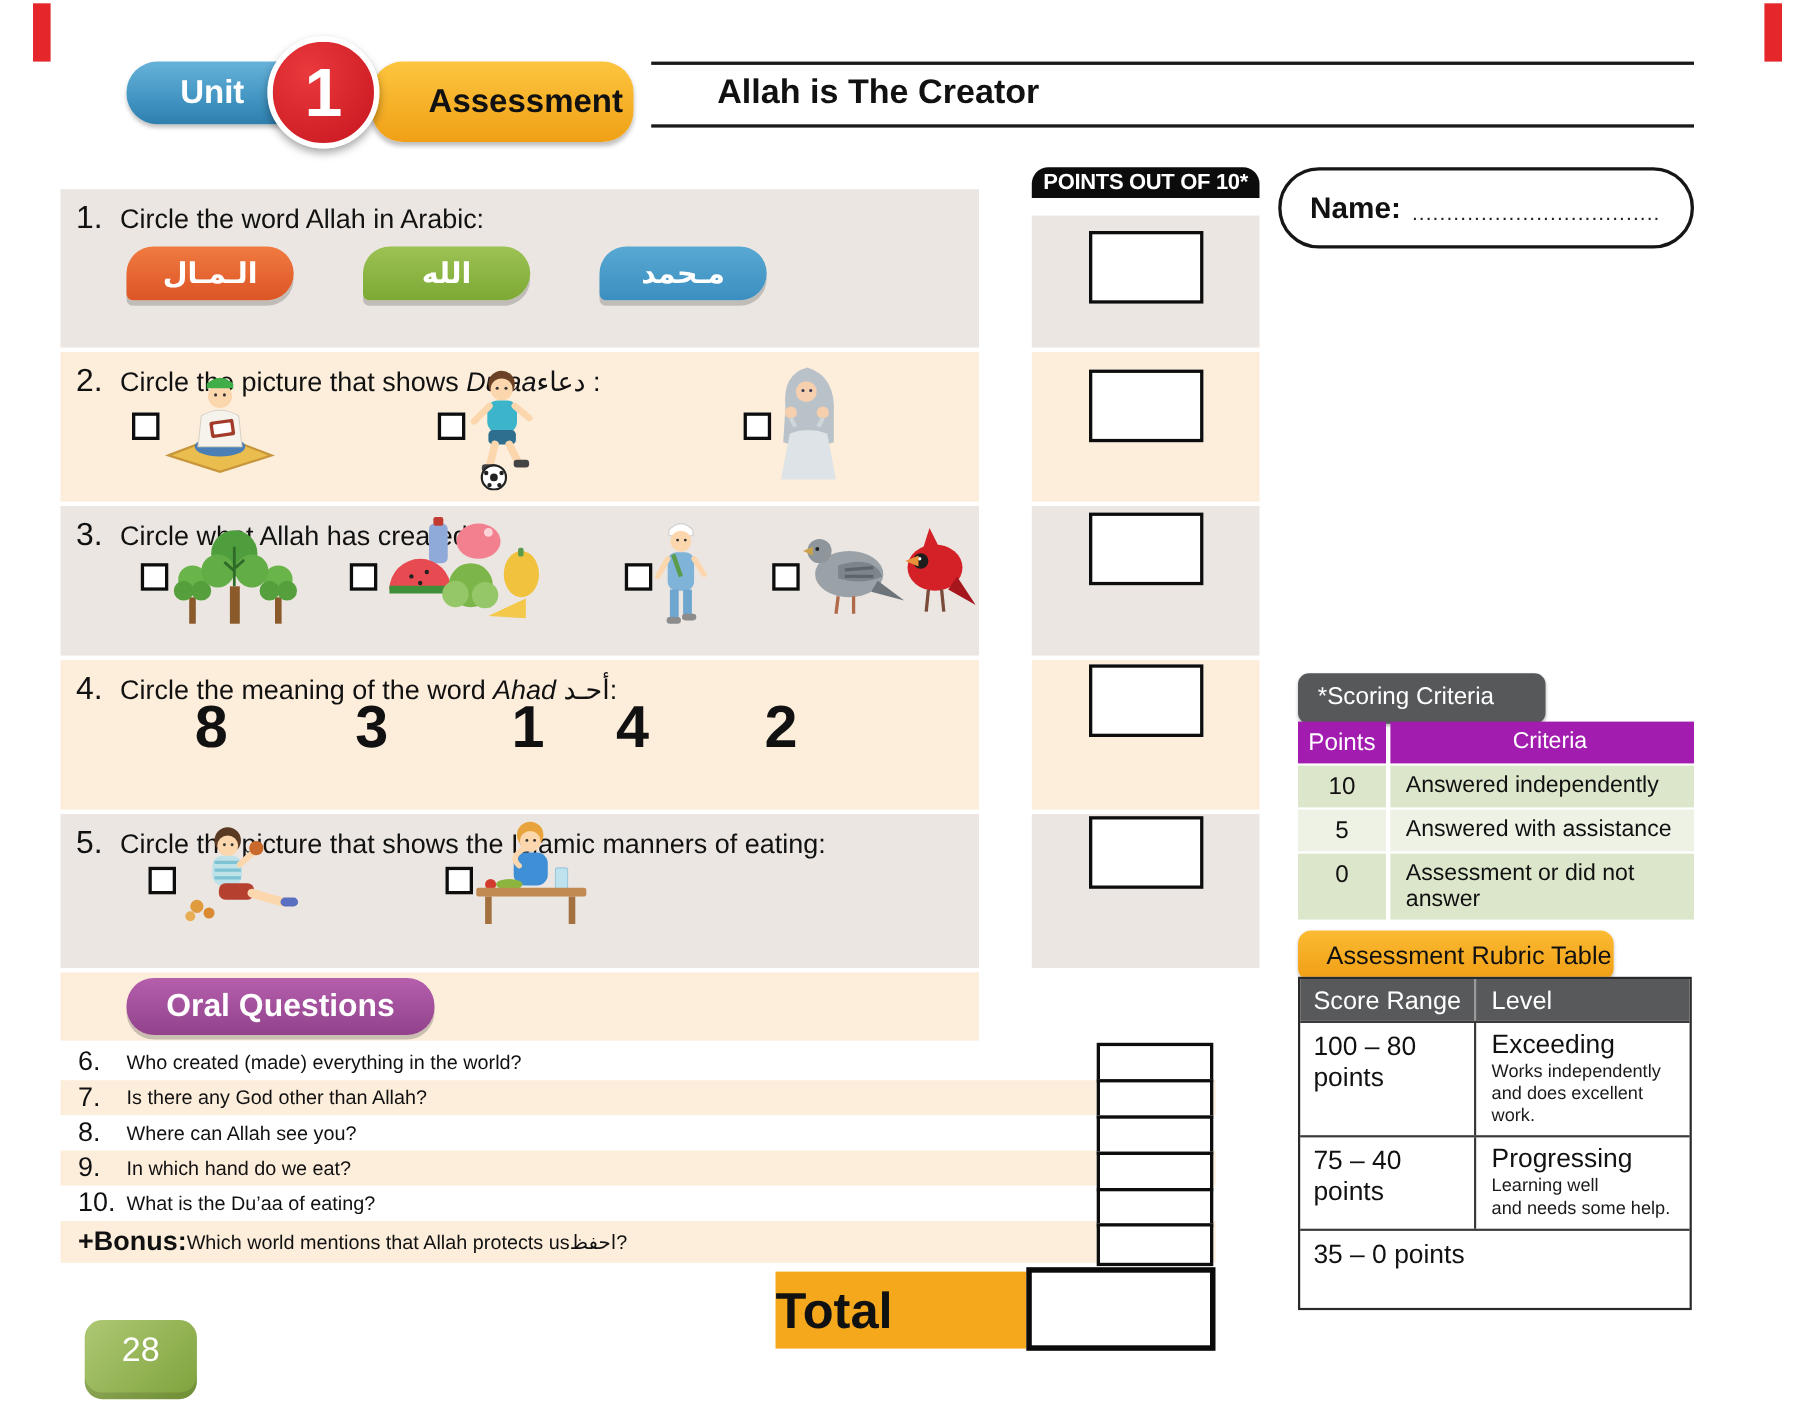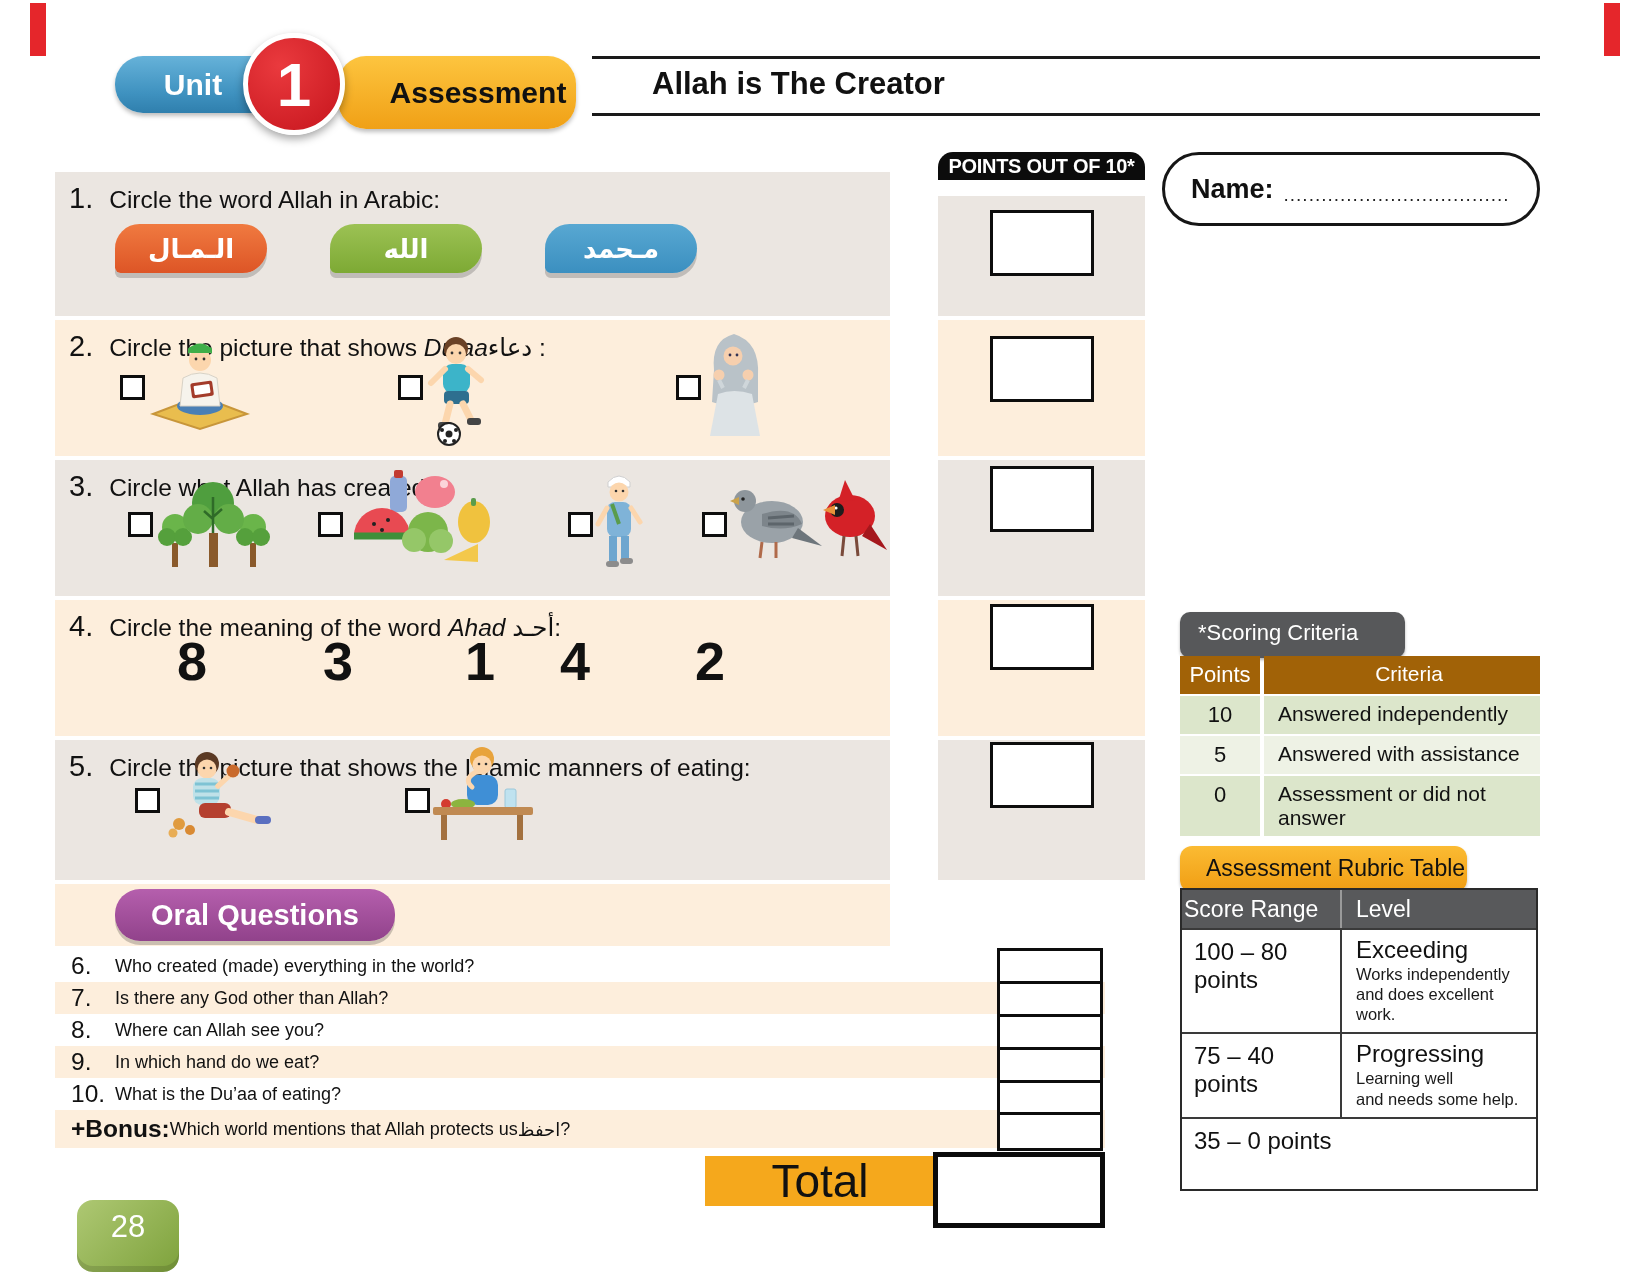--- a/index.html
+++ b/index.html
@@ -47,46 +47,46 @@
   .otext{font-size:18px;}
   .obold{font-weight:bold;font-size:24.5px;margin-left:16px;}
   
   .pts-header{position:absolute;left:938px;top:152px;width:207px;height:28px;background:#0c0c0c;
         border-radius:15px 15px 0 0;display:flex;align-items:center;justify-content:center;color:#fff;
         font-size:20px;font-weight:bold;letter-spacing:-0.3px;}
   .psec{position:absolute;left:938px;width:207px;}
   .pbox{position:absolute;left:990px;width:104px;height:66px;border:3px solid #0d0d0d;background:#fff;box-sizing:border-box;}
   .obox{position:absolute;left:997px;width:106px;height:36px;border:3px solid #0d0d0d;background:#fff;box-sizing:border-box;}
   
-  .total-yellow{position:absolute;left:705px;top:1156px;width:230px;height:50px;background:#f5a81c;
-        display:flex;align-items:center;justify-content:center;font-size:46px;font-weight:normal;}
+  .total-yellow{position:absolute;left:705px;top:1156px;width:230px;height:70px;background:#f5a81c;
+        display:flex;align-items:center;justify-content:flex-start;font-size:46px;font-weight:bold;}
   .total-box{position:absolute;left:933px;top:1152px;width:172px;height:76px;border:5px solid #0b0b0b;
         background:#fff;box-sizing:border-box;}
   
   .name-box{position:absolute;left:1162px;top:152px;width:378px;height:74px;border:3px solid #161616;
         border-radius:37px;box-sizing:border-box;background:#fff;display:flex;align-items:center;padding:0 26px;}
   .name-label{font-size:27px;font-weight:bold;margin-right:10px;flex:none;}
   .name-dots{flex:1;overflow:hidden;white-space:nowrap;font-size:19px;letter-spacing:1px;color:#222;padding-top:12px;}
   
   .sc-tab{position:absolute;left:1180px;top:612px;width:225px;height:46px;background:#57585a;border-radius:10px;
         color:#fff;font-size:22px;padding:8px 0 0 18px;box-sizing:border-box;box-shadow:0 2px 3px rgba(0,0,0,.3);}
   .sc-table{position:absolute;left:1180px;top:656px;width:360px;}
   .sc-row{display:flex;gap:4px;margin-bottom:2px;}
   .sc-c1{width:80px;text-align:center;padding:6px 0;font-size:22px;flex:none;}
   .sc-c2{flex:1;padding:6px 0 6px 14px;font-size:21px;}
-  .sc-head .sc-c1,.sc-head .sc-c2{background:#a16207;color:#fff;text-align:center;}
+  .sc-head .sc-c1,.sc-head .sc-c2{background:#a21caf;color:#fff;text-align:center;}
   .sc-a .sc-c1,.sc-a .sc-c2{background:#dce6cb;}
   .sc-b .sc-c1,.sc-b .sc-c2{background:#eef2e5;}
   
   .ru-tab{position:absolute;left:1180px;top:846px;width:287px;height:46px;border-radius:12px;
         background:linear-gradient(#fbbb33,#f09d13);font-size:23px;color:#111;padding:9px 0 0 26px;
         box-sizing:border-box;box-shadow:0 2px 3px rgba(0,0,0,.25);}
   .ru-table{position:absolute;left:1180px;top:888px;width:358px;border:2.5px solid #2a2a2a;background:#fff;box-sizing:border-box;}
   .ru-head{display:flex;background:#58595b;color:#fff;height:38px;align-items:center;font-size:23px;}
-  .ru-head .ru-c1{width:158px;padding-left:2px;box-sizing:border-box;flex:none;}
+  .ru-head .ru-c1{width:158px;padding-left:12px;box-sizing:border-box;flex:none;}
   .ru-head .ru-c2{flex:1;padding-left:14px;border-left:2px solid #9a9a9a;align-self:stretch;display:flex;align-items:center;}
   .ru-row{display:flex;border-top:2px solid #3a3a3a;}
   .ru-c1r{width:158px;padding:8px 2px 0 12px;font-size:24px;box-sizing:border-box;flex:none;}
   .ru-c2r{flex:1;border-left:2px solid #3a3a3a;padding:6px 6px 8px 14px;}
   .ru-level{font-size:24px;}
   .ru-desc{font-size:16.5px;line-height:1.22;color:#1a1a1a;}
   
   .page-num{position:absolute;left:77px;top:1200px;width:102px;height:72px;border-radius:16px;
         background:linear-gradient(135deg,#aec873,#7ea23c);color:#fff;font-size:31px;
         display:flex;justify-content:center;padding-top:9px;box-sizing:border-box;

